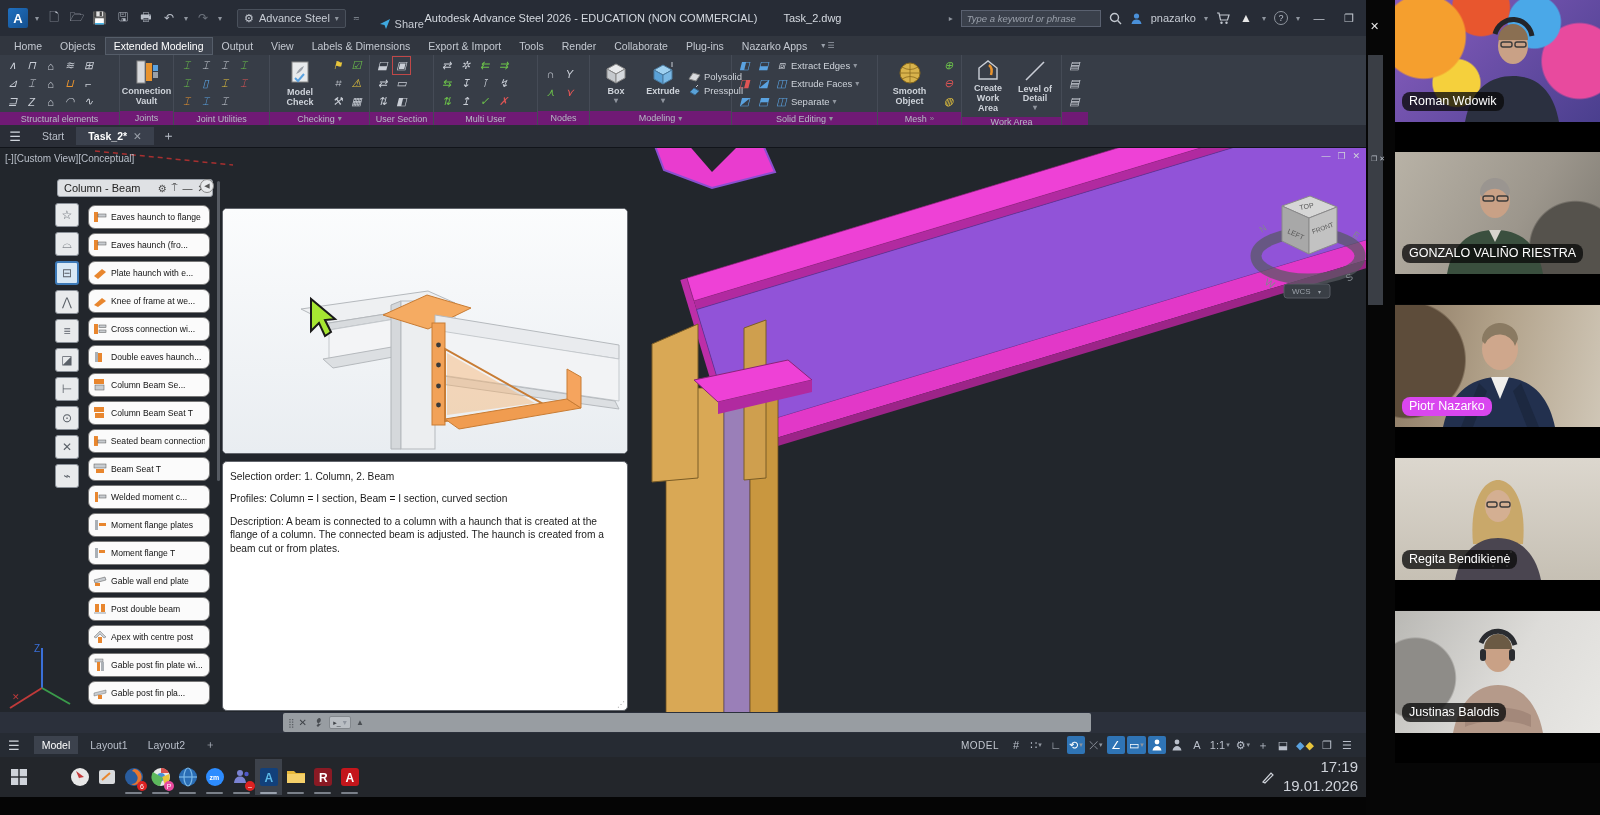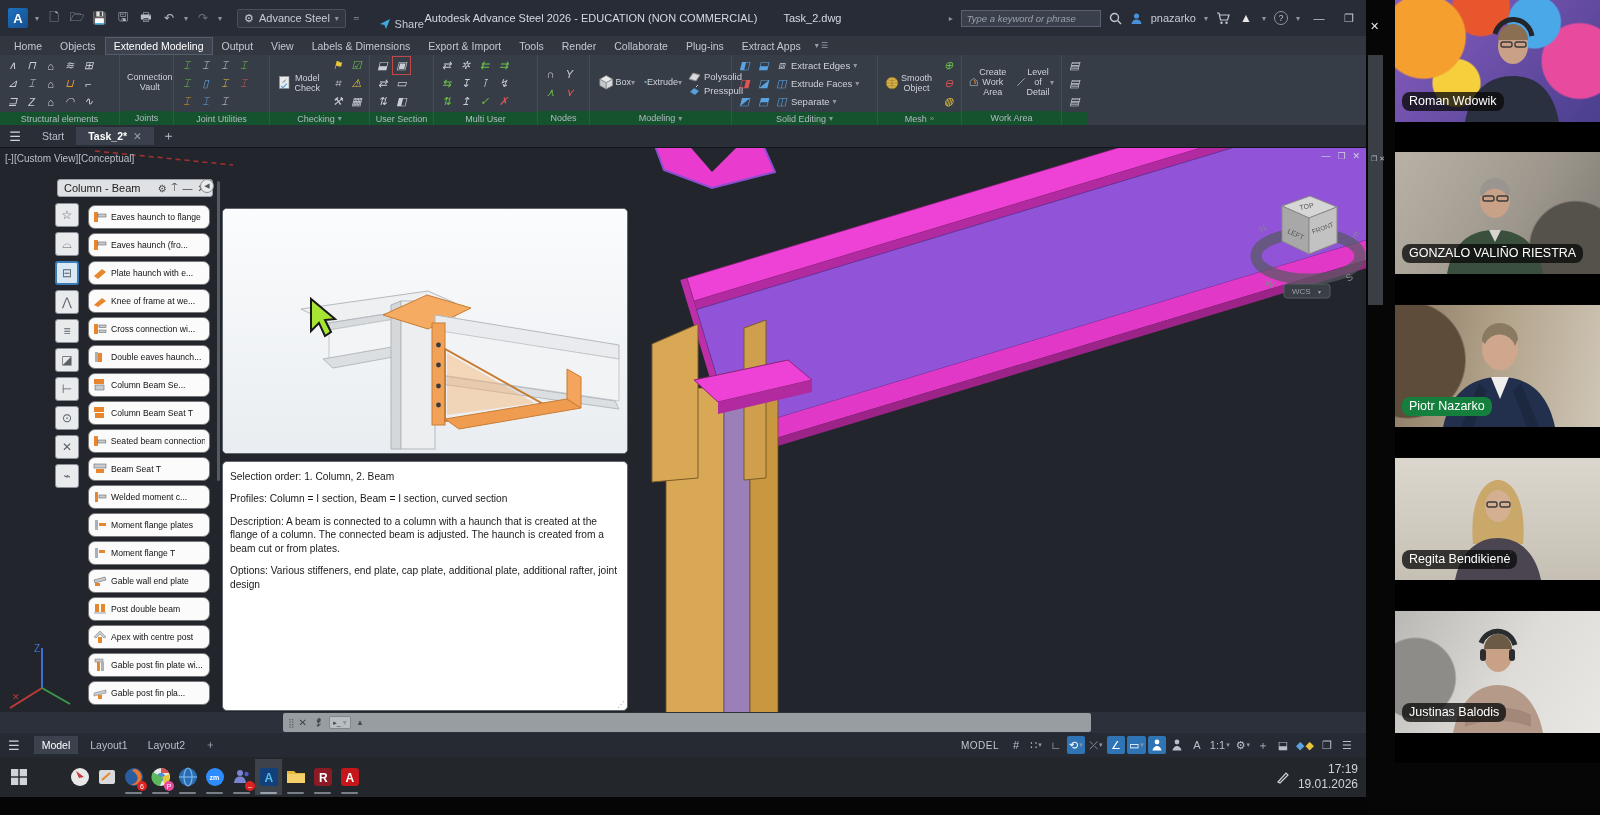--- a/index.html
+++ b/index.html
@@ -27,25 +27,25 @@
   
   .menubar { position:absolute; left:0; top:36px; width:100%; height:19px; background:#31363f; display:flex; align-items:center; gap:2px; padding-left:6px; font-size:10.5px; color:#c3c8d0; }
   .menu-item { padding:2px 8px; }
   .menu-item.active { background:#3d434e; color:#fff; outline:1px solid #555d69; }
   .menu-tail { margin-left:4px; color:#9aa0aa; font-size:8px; }
 
   
   .ribbon { position:absolute; left:0; top:55px; width:100%; height:70px; background:#373d47; display:flex; }
   .rgroup { display:flex; flex-direction:column; border-right:1px solid #454b56; }
   .rbody { flex:1; display:flex; align-items:center; gap:3px; padding:2px 4px; }
-  .rlabel { height:14px; font-size:9px; color:#b4bac3; text-align:center; background:#14532d; display:flex; align-items:center; justify-content:center; gap:3px; white-space:nowrap; padding:0 4px; }
+  .rlabel { height:14px; font-size:9px; color:#b4bac3; text-align:center; background:#701a75; display:flex; align-items:center; justify-content:center; gap:3px; white-space:nowrap; padding:0 4px; }
   .rgrid { display:grid; grid-template-rows:repeat(3,17px); grid-auto-flow:column; gap:1px 2px; }
   .ri { width:17px; height:17px; display:flex; align-items:center; justify-content:center; font-size:11px; color:#c9ced6; }
   .g-green{color:#6cc24a} .g-red{color:#e05555} .g-orange{color:#e8932e} .g-blue{color:#5aa2e0} .g-yellow{color:#e8c53c}
-  .bigbtn { display:flex; flex-direction:row; align-items:center; justify-content:flex-start; font-size:9px; color:#ced3da; text-align:center; line-height:1.1; padding:1px 3px; min-width:44px; }
+  .bigbtn { display:flex; flex-direction:column; align-items:center; justify-content:flex-start; font-size:9px; color:#ced3da; text-align:center; line-height:1.1; padding:1px 3px; min-width:44px;font-weight:bold; }
   .bigbtn svg { margin-bottom:2px; }
   .smallrow { display:flex; align-items:center; gap:3px; font-size:9.5px; color:#ced3da; white-space:nowrap; }
   .rcol { display:flex; flex-direction:column; gap:1px; justify-content:center; }
 
   
   .doctabs { position:absolute; left:0; top:125px; width:100%; height:22px; background:#2a2e37; display:flex; align-items:center; color:#b9bfc9; font-size:10.5px; }
   .dt-menu { width:30px; text-align:center; font-size:13px; color:#cfd4db; }
   .dtab { padding:3px 12px; display:flex; gap:6px; align-items:center; }
   .dtab.active { background:#3a404c; color:#fff; font-weight:bold; }
   .dt-plus { margin-left:8px; font-size:13px; }
@@ -99,32 +99,32 @@
 
   
   .taskbar { position:absolute; left:0; top:757px; width:100%; height:40px; background:#23262b; display:flex; align-items:center; }
   .tb-start { width:38px; display:flex; justify-content:center; }
   .tapp { position:relative; width:27px; height:36px; display:flex; align-items:center; justify-content:center; }
   .tapp.active { background:#3d424b; }
   .tapp .underline { position:absolute; bottom:1px; left:5px; right:5px; height:2px; background:#7a8089; border-radius:1px; }
   .badge { position:absolute; right:0px; bottom:4px; min-width:10px; height:10px; border-radius:5px; background:#d22; color:#fff; font-size:7px; display:flex; align-items:center; justify-content:center; padding:0 2px; }
   .badge.pink { background:#e84a9e; }
   .tray { margin-left:auto; display:flex; align-items:center; gap:8px; padding-right:8px; color:#cfd3da; }
-  .clock { text-align:right; font-size:12px; line-height:1.25; }
+  .clock { text-align:right; font-size:15px; line-height:1.25; }
 
   
   .sidebar { position:absolute; left:1366px; top:0; width:234px; height:815px; background:#060606; }
   .edge-strip { position:absolute; left:2px; top:55px; width:15px; height:250px; background:#3a3e45; }
   .edge-x-top { position:absolute; left:4px; top:20px; color:#e8e8e8; font-size:11px; }
   .edge-ics { position:absolute; left:3px; top:100px; color:#b9bfc9; font-size:7px; display:flex; gap:2px; }
   .tile { position:absolute; left:29px; width:205px; height:152px; background:#000; overflow:hidden; }
   .vid { position:absolute; left:0; top:0; width:205px; height:122px; overflow:hidden; }
   .vid svg { position:absolute; left:0; bottom:0; }
   .name-chip { position:absolute; left:7px; top:92px; background:rgba(10,10,10,0.78); color:#fff; font-size:12.5px; padding:2px 7px 3px; border-radius:8px; white-space:nowrap; z-index:5; }
-  .name-chip.speaker { background:#15803d; }
+  .name-chip.speaker { background:#d946ef; }
   .v-roman { background:
       radial-gradient(circle at 14% 30%, #f59f2e 0 21%, rgba(0,0,0,0) 22%),
       radial-gradient(circle at 42% 6%, #e8562e 0 17%, rgba(0,0,0,0) 18%),
       radial-gradient(circle at 68% 18%, #4aa8e8 0 15%, rgba(0,0,0,0) 16%),
       radial-gradient(circle at 90% 50%, #e84a9e 0 19%, rgba(0,0,0,0) 20%),
       radial-gradient(circle at 30% 68%, #f5d03c 0 14%, rgba(0,0,0,0) 15%),
       radial-gradient(circle at 58% 88%, #7b5bd6 0 17%, rgba(0,0,0,0) 18%),
       linear-gradient(135deg,#8a5ec0,#4a3f8e); }
   .v-gonzalo { background: radial-gradient(circle at 88% 78%, #55524c 0 22%, rgba(0,0,0,0) 23%), linear-gradient(120deg,#b8b2a6,#9c968c 60%,#7e7a72); }
   .v-piotr { background: radial-gradient(circle at 6% 45%, #5d4c3a 0 28%, rgba(0,0,0,0) 29%), linear-gradient(100deg,#8d7a64,#b0a088 45%,#cfc6b6); }
@@ -203,21 +203,21 @@
       <span class="menu-item">Objects</span>
       <span class="menu-item active">Extended Modeling</span>
       <span class="menu-item">Output</span>
       <span class="menu-item">View</span>
       <span class="menu-item">Labels &amp; Dimensions</span>
       <span class="menu-item">Export &amp; Import</span>
       <span class="menu-item">Tools</span>
       <span class="menu-item">Render</span>
       <span class="menu-item">Collaborate</span>
       <span class="menu-item">Plug-ins</span>
-      <span class="menu-item">Extract Apps</span>
+      <span class="menu-item">Nazarko Apps</span>
       <span class="menu-tail">▾ ☰</span>
     </div>
 
     <div class="ribbon">
       <div class="rgroup" style="width:120px">
         <div class="rbody">
             <div class="rgrid">
           <i class="ri">∧</i>
               <i class="ri">⊿</i>
               <i class="ri">⊒</i>
@@ -753,21 +753,20 @@
           <polygon points="344,160 358,168 358,199 344,190" fill="#f5a45e" stroke="#c87c34"></polygon>
 
           <polygon points="88,90 88,122 96,114 102,127 108,123 102,111 112,110" fill="#a6e632" stroke="#1a1a1a" stroke-width="2"></polygon>
         </svg>
       </div>
 
       <div class="desc-card">
         <p>Selection order: 1. Column, 2. Beam</p>
         <p>Profiles: Column = I section, Beam = I section, curved section</p>
         <p>Description: A beam is connected to a column with a haunch that is created at the flange of a column. The connected beam is adjusted. The haunch is created from a beam cut or from plates.</p>
-        <p>Options:  Various stiffeners, end plate, cap plate, additional plate, additional rafter, joint design</p>
         <span class="grip">⋰</span>
       </div>
     </div>
 
     <div class="cmdline">
       <span class="cmd-handle">⣿</span>
       <span class="cmd-x">✕</span>
       <svg width="12" height="12" viewBox="0 0 12 12">
           <path d="M8,1 a3,3 0 1 0 2,5 l-4,4 -1.5,-1.5 4,-4 a3,3 0 0 0 -0.5,-3.5" fill="#4a4e53"></path>
         </svg>

